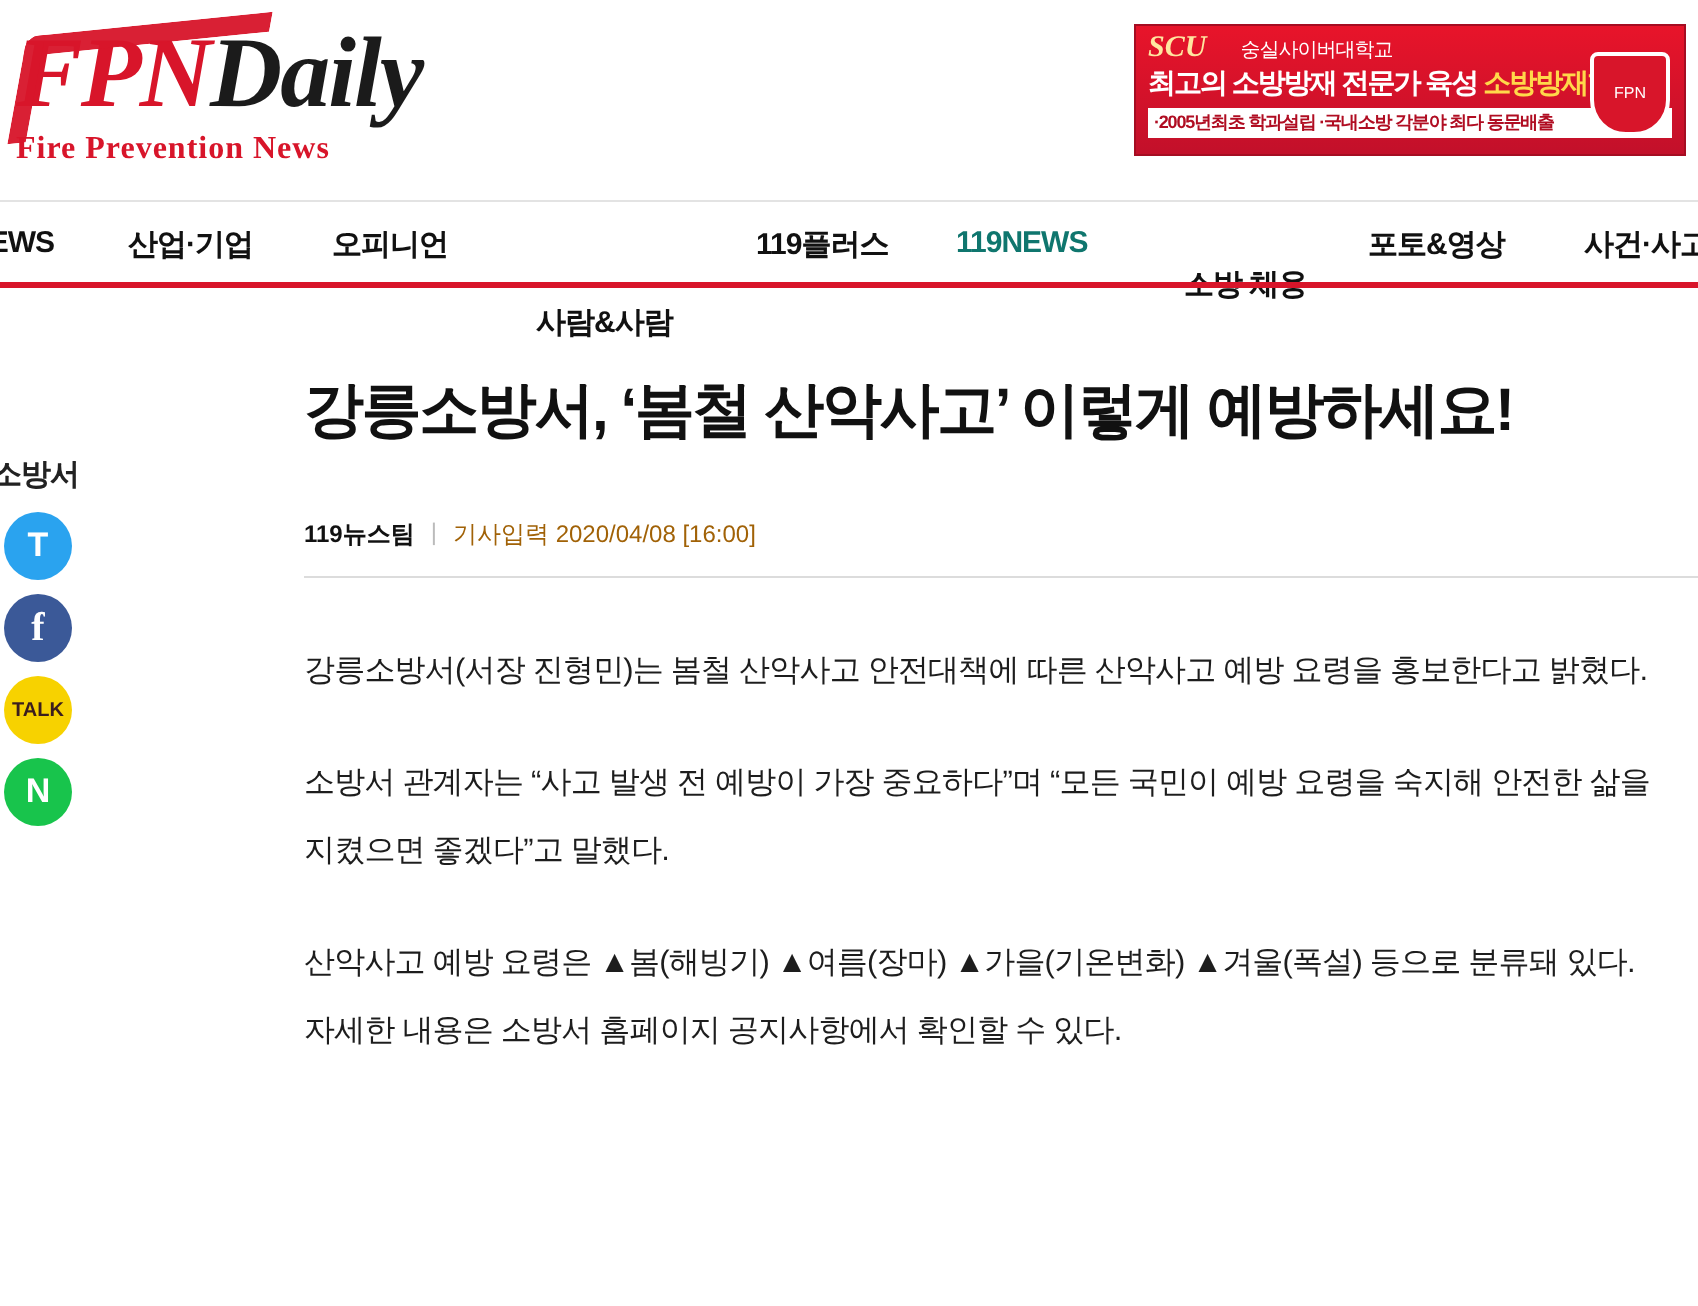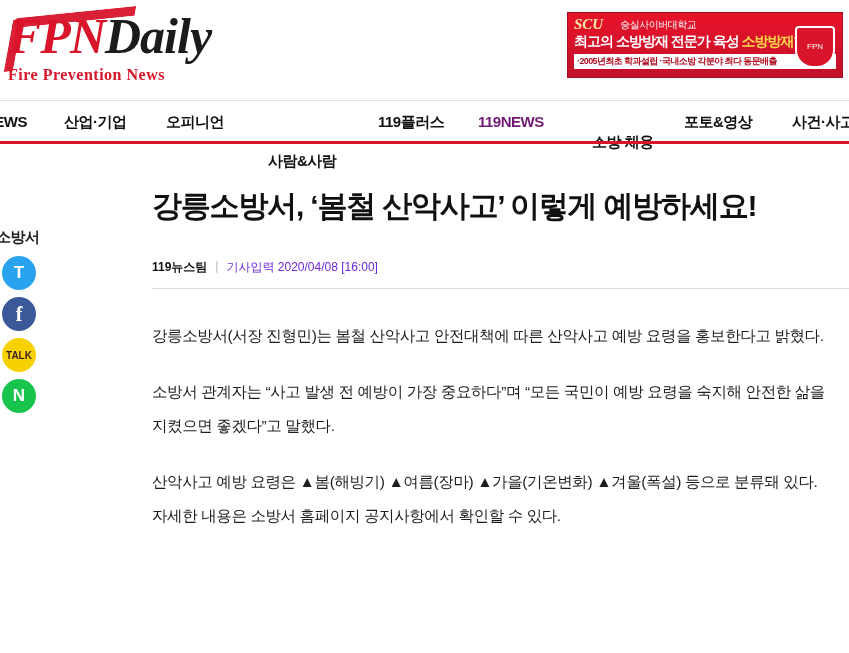--- a/index.html
+++ b/index.html
@@ -148,21 +148,21 @@
     background: #d8152a;
   }
   .nav-item {
     font-size: 15px;
     font-weight: bold;
     color: #111;
     white-space: nowrap;
     padding: 0 0;
     letter-spacing: -0.5px;
   }
-  .nav-item.active { color: #701a75; }
+  .nav-item.active { color: #0f766e; }
 
   
   .content {
     position: relative;
     width: 100%;
     height: 506px;
   }
   .side-label {
     position: absolute;
     left: -4px;
@@ -190,21 +190,21 @@
   .meta {
     margin-top: 34px;
     font-size: 12px;
     color: #333;
     display: flex;
     align-items: flex-start;
     gap: 8px;
   }
   .meta-author { font-weight: bold; color: #111; }
   .meta-sep { color: #bbb; }
-  .meta-date { color: #6d28d9; }
+  .meta-date { color: #a16207; }
   .rule {
     margin-top: 12px;
     border-top: 1px solid #dcdcdc;
     width: 697px;
   }
   .body-text {
     margin-top: 30px;
     font-size: 15.5px;
     line-height: 34px;
     color: #1d1d1d;

